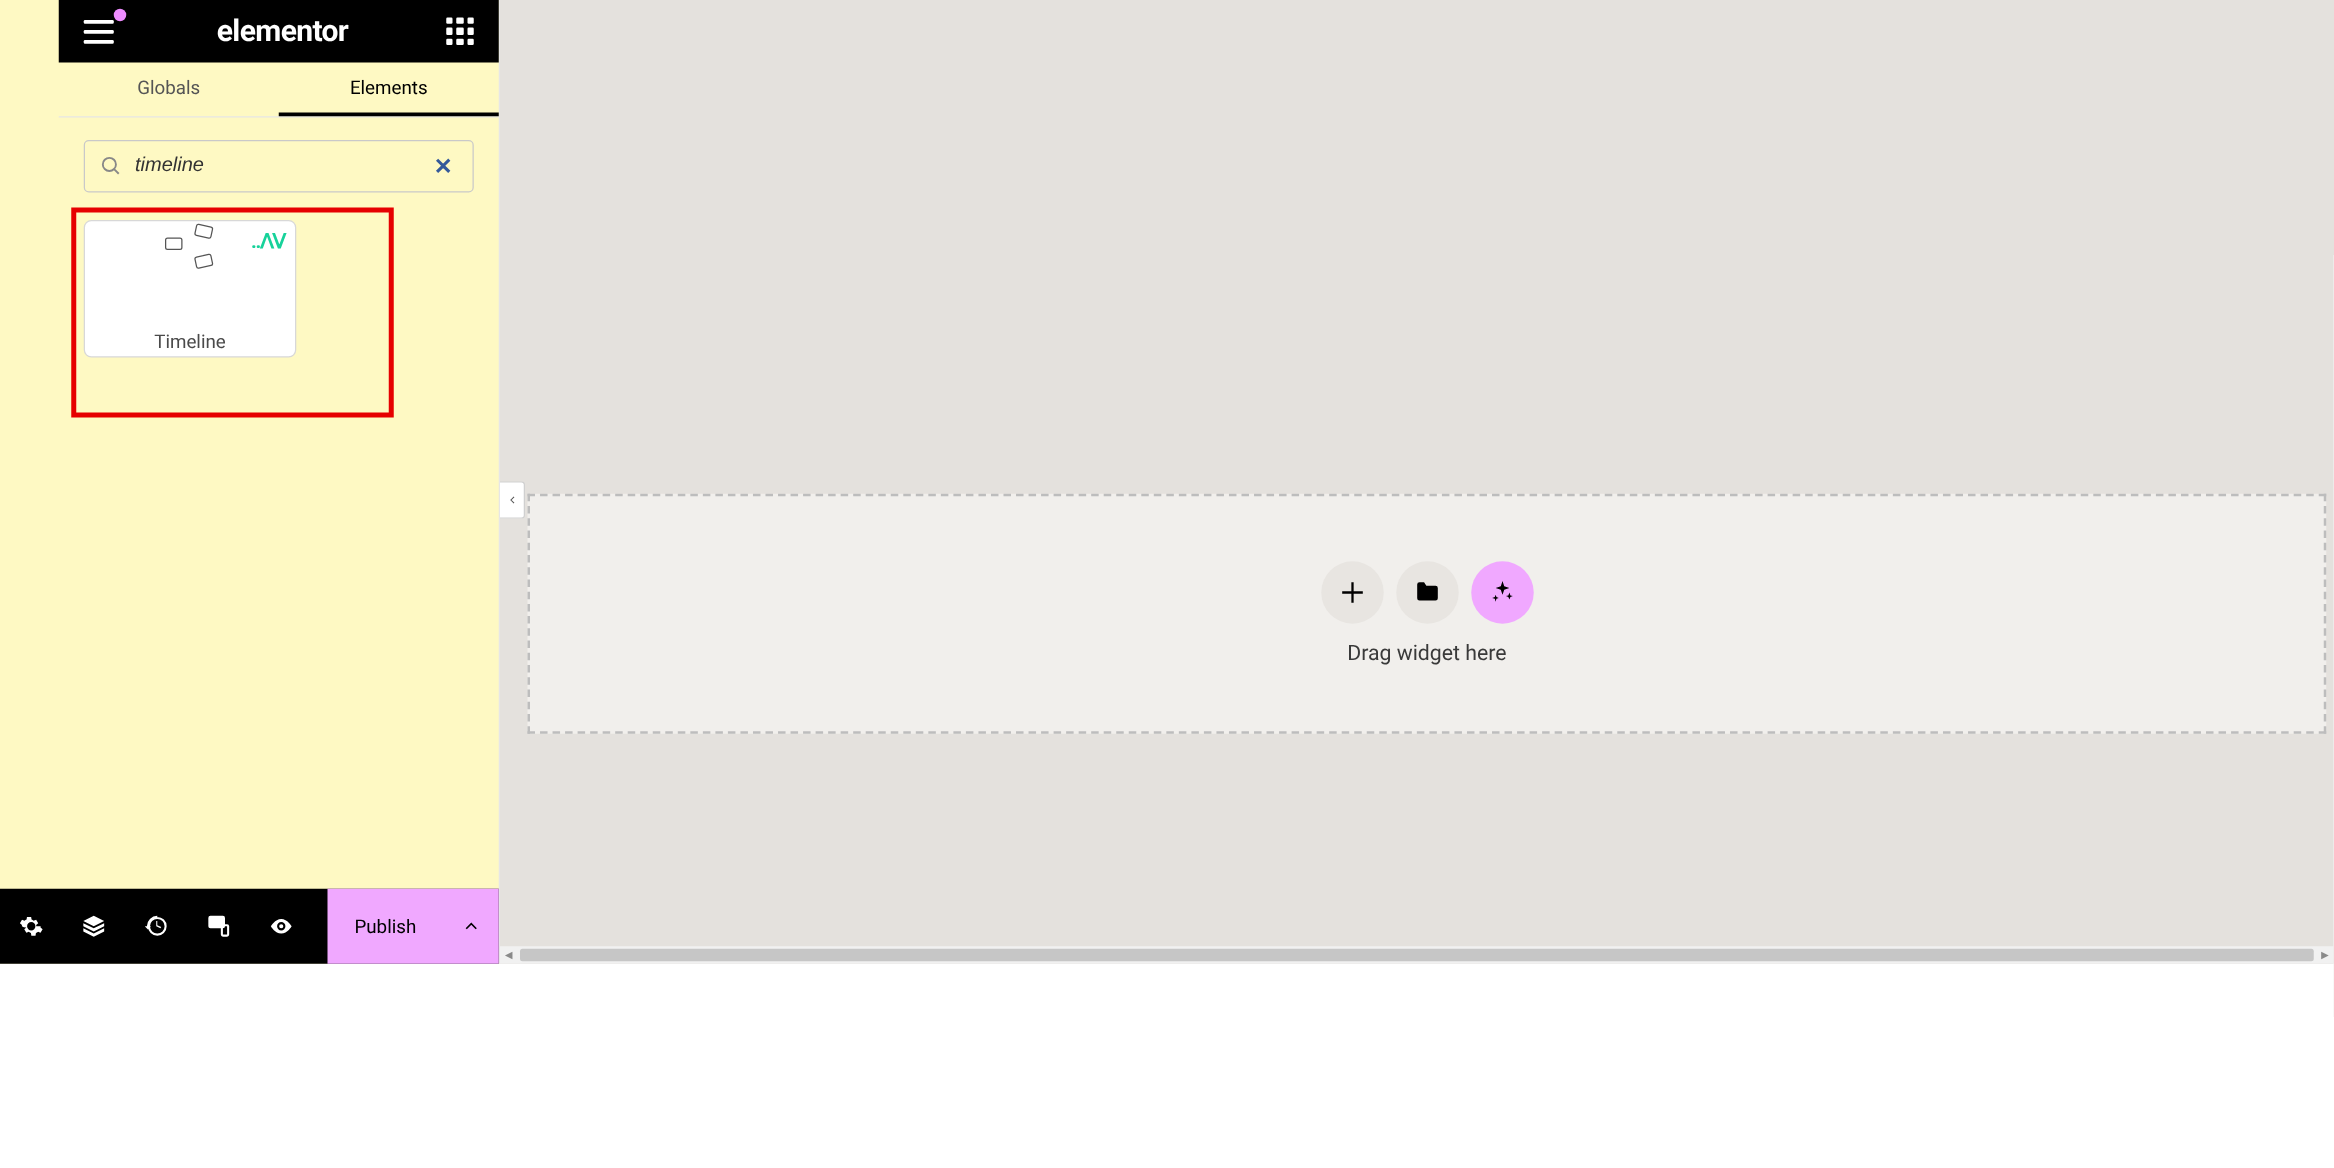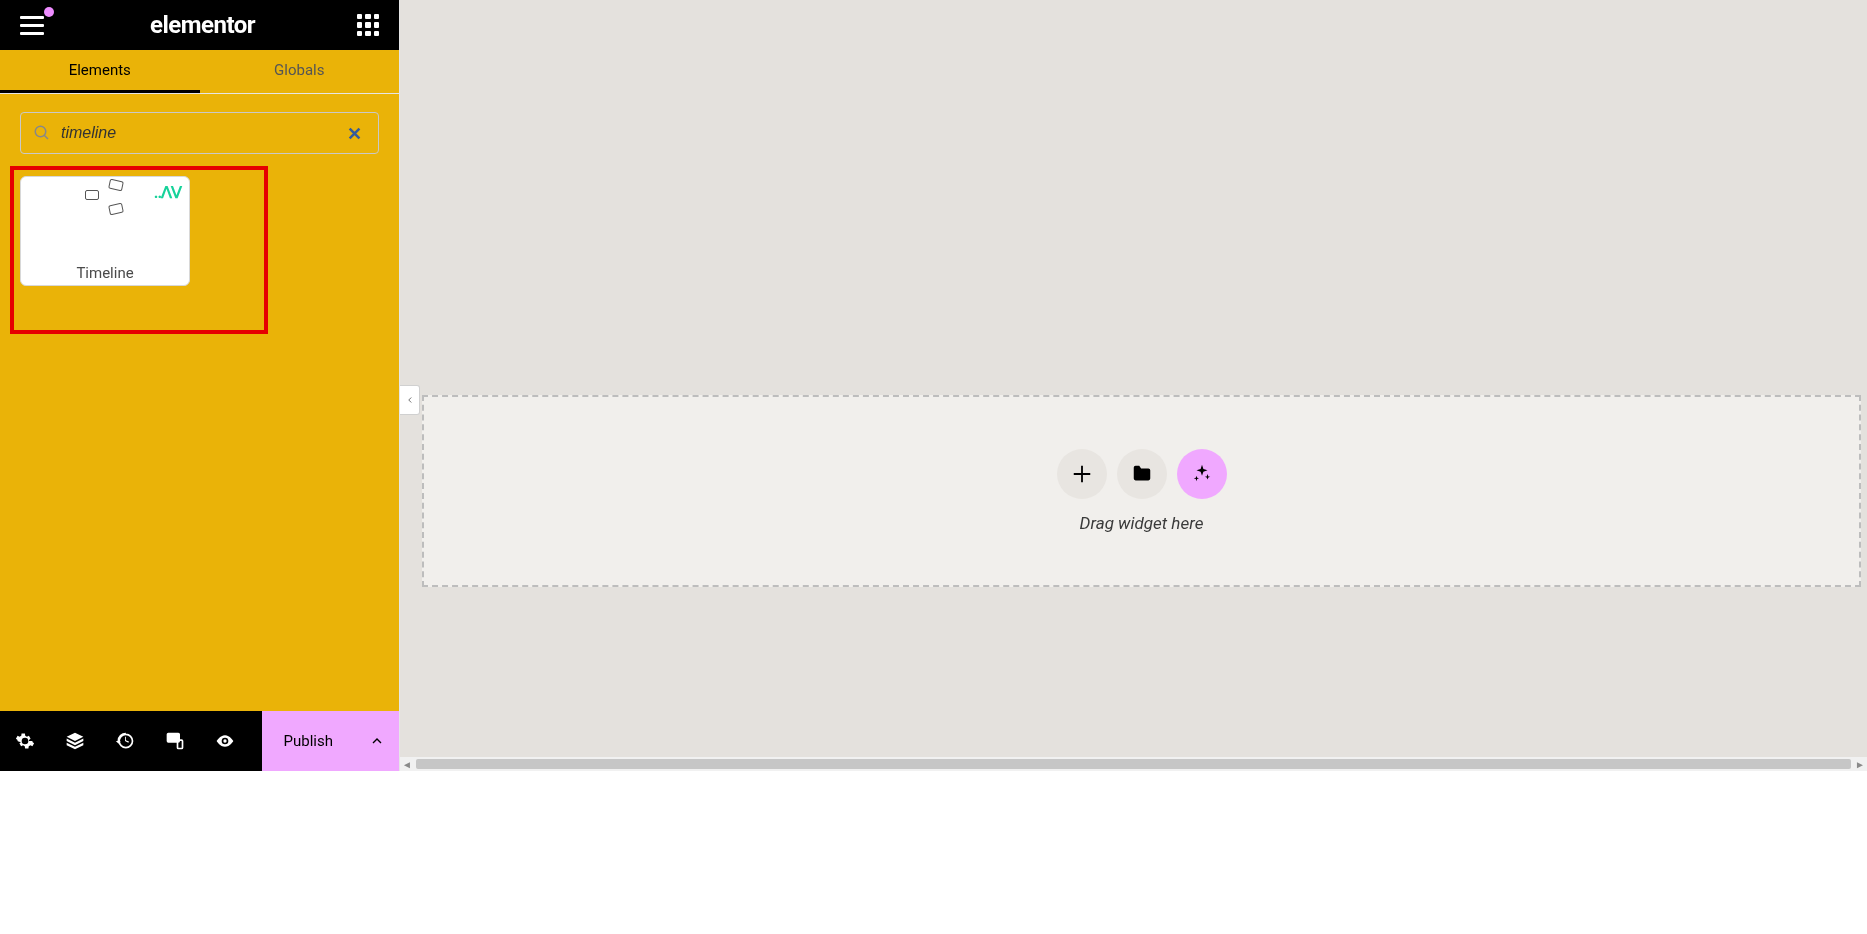--- a/index.html
+++ b/index.html
@@ -3,25 +3,26 @@
 <meta charset="utf-8">
 <style>
   * { box-sizing: border-box; margin: 0; padding: 0; }
   html, body { width: 100%; height: 100%; font-family: -apple-system, BlinkMacSystemFont, "Segoe UI", Roboto, Arial, sans-serif; overflow: hidden; }
   body { display: flex; background: #fff; }
 
   
   .sidebar {
     width: 400px;
     height: 771px;
-    background: #eab308;
+    background: #fef9c3;
     display: flex;
     flex-direction: column;
     position: relative;
     border-right: 1px solid #e6e6e6;
+    padding-left: 47px;
   }
 
   .sidebar-header {
     height: 50px;
     background: #000;
     display: flex;
     align-items: center;
     justify-content: space-between;
     padding: 0 20px;
     position: relative;
@@ -73,21 +74,21 @@
   .canvas-toggle { position:absolute; left:0; top:385px; width:20px; height:30px; background:#fff; border:1px solid #d0d0d0; border-left:none; border-radius:0 3px 3px 0; display:flex; align-items:center; justify-content:center; cursor:pointer;}
   .canvas-toggle svg{width:10px;height:10px;stroke:#555;stroke-width:2;fill:none;}
 
   .dropzone { position:absolute; left:22px; right:6px; top:395px; height:192px; border:2px dashed #bdbdbd; background:#f1efec; display:flex; flex-direction:column; align-items:center; justify-content:center; gap:14px;}
   .drop-actions { display:flex; gap:10px;}
   .circle-btn { width:50px; height:50px; border-radius:50%; display:flex; align-items:center; justify-content:center; cursor:pointer; }
   .circle-btn.plus { background:#e8e5e1;}
   .circle-btn.folder { background:#e8e5e1;}
   .circle-btn.ai { background:#f0a8ff;}
   .circle-btn svg { width:22px; height:22px;}
-  .drop-hint { font-size:17px; font-style:italic; color:#3a3a3a;}
+  .drop-hint { font-size:17px; color:#3a3a3a;}
 
   .hscroll { position:absolute; bottom:0; left:0; right:0; height:14px; background:#f1f1f1; display:flex; align-items:center;}
   .hscroll .arrow { width:14px; height:14px; display:flex; align-items:center; justify-content:center; color:#8a8a8a; font-size:10px;}
   .hscroll .thumb { flex:1; height:10px; background:#c6c6c6; border-radius:2px; margin:0 2px;}
 </style>
 </head>
 <body>
 
 <div class="sidebar">
 
@@ -106,22 +107,22 @@
         <i></i>
         <i></i>
         <i></i>
         <i></i>
         <i></i>
         <i></i>
     </div>
   </div>
 
   <div class="tabs">
+    <div class="tab">Globals</div>
     <div class="tab active">Elements</div>
-    <div class="tab">Globals</div>
   </div>
 
   <div class="search-row">
     <div class="search-box">
       <svg viewBox="0 0 24 24">
           <circle cx="10" cy="10" r="7"></circle>
           <line x1="20" y1="20" x2="15" y2="15"></line>
         </svg>
       <input type="text" value="timeline" style="">
       <span class="clear-btn">✕</span>

